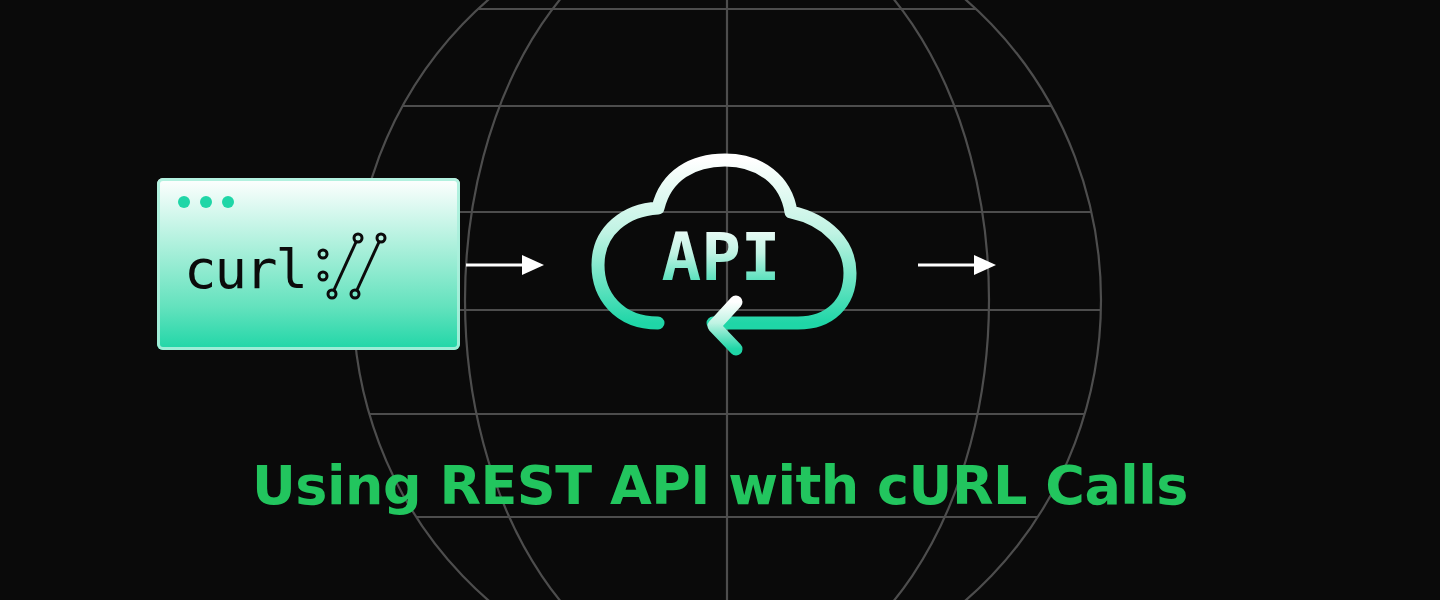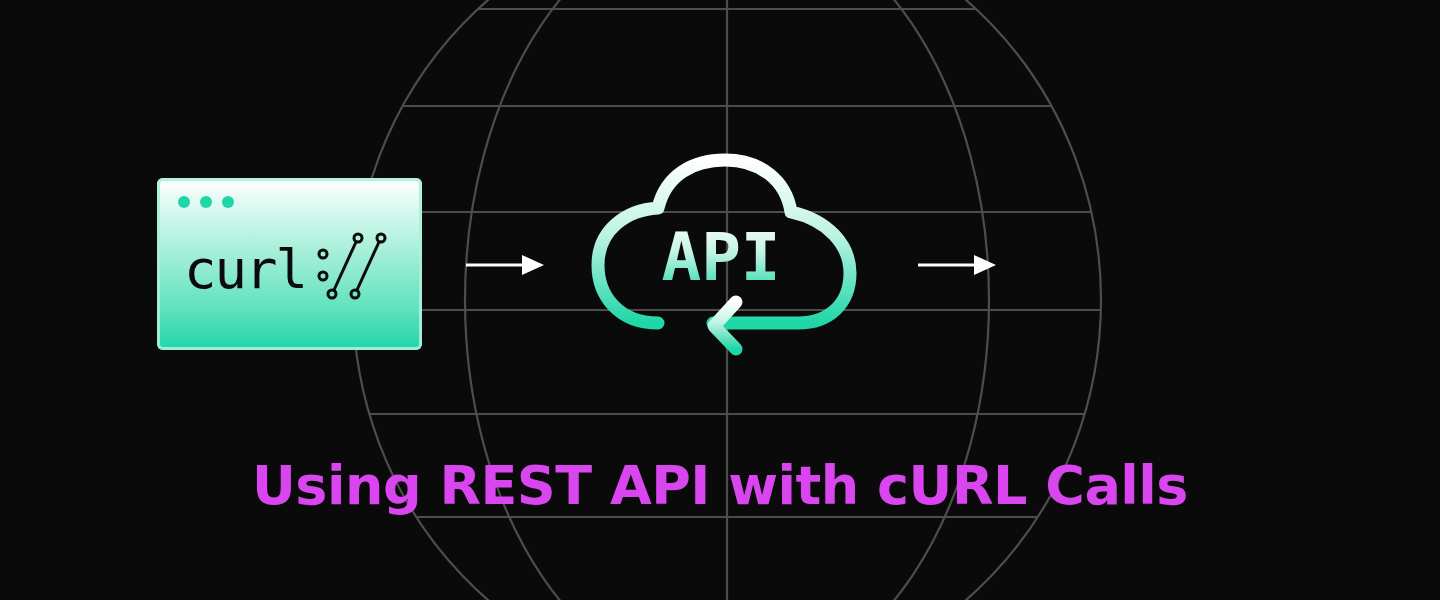--- a/index.html
+++ b/index.html
@@ -5,40 +5,40 @@
   html, body { margin: 0; padding: 0; }
   body {
     width: 1440px; height: 600px; overflow: hidden;
     background: #0a0a0a;
     position: relative;
     font-family: "DejaVu Sans", sans-serif;
   }
   .stage { position: absolute; left: 0; top: 0; width: 1440px; height: 600px; }
   .globe { position: absolute; left: 0; top: 0; }
   .curl-window {
-    position: absolute; left: 157px; top: 178px; width: 265px; height: 172px;
+    position: absolute; left: 157px; top: 178px; width: 303px; height: 172px;
     border-radius: 6px;
     background: linear-gradient(180deg, #ffffff 0%, #b6f2e0 35%, #63e2bd 75%, #1fd6a7 100%);
     box-shadow: inset 0 0 0 3px rgba(170,240,220,0.9);
   }
   .dots { position: absolute; left: 21px; top: 18px; display: flex; gap: 10px; }
   .dot { width: 12px; height: 12px; border-radius: 50%; background: #1fd6a7; }
   .curl-logo {
     position: absolute; left: 27px; top: 52px; width: 215px; height: 80px;
   }
   .curl-text {
     position: absolute; left: 0; top: 0;
     font-family: "DejaVu Sans Mono", monospace; font-size: 54px; font-weight: normal;
     color: #0b0b0b; letter-spacing: -2px; line-height: 80px;
   }
   .arrow { position: absolute; }
   .cloud { position: absolute; left: 588px; top: 150px; }
   .title {
     position: absolute; left: 0; width: 1440px; top: 446px;
-    text-align: center; color: #d946ef;
+    text-align: center; color: #22c55e;
     font-family: "DejaVu Sans", sans-serif; font-weight: bold; font-size: 54px;
     letter-spacing: -0.5px; line-height: 80px;
   }
 </style>
 </head>
 <body>
 
 <div class="stage">
 
   <svg class="globe" width="1440" height="600" viewBox="0 0 1440 600">

